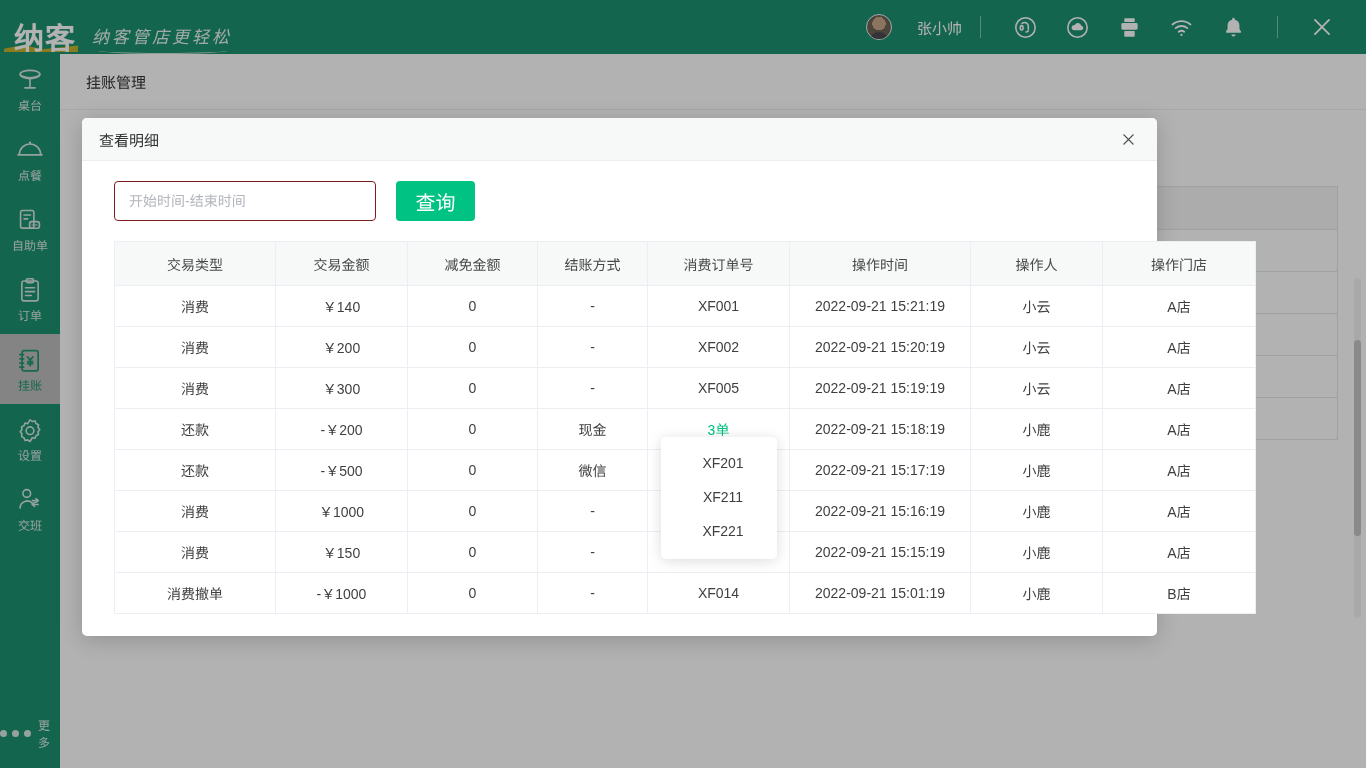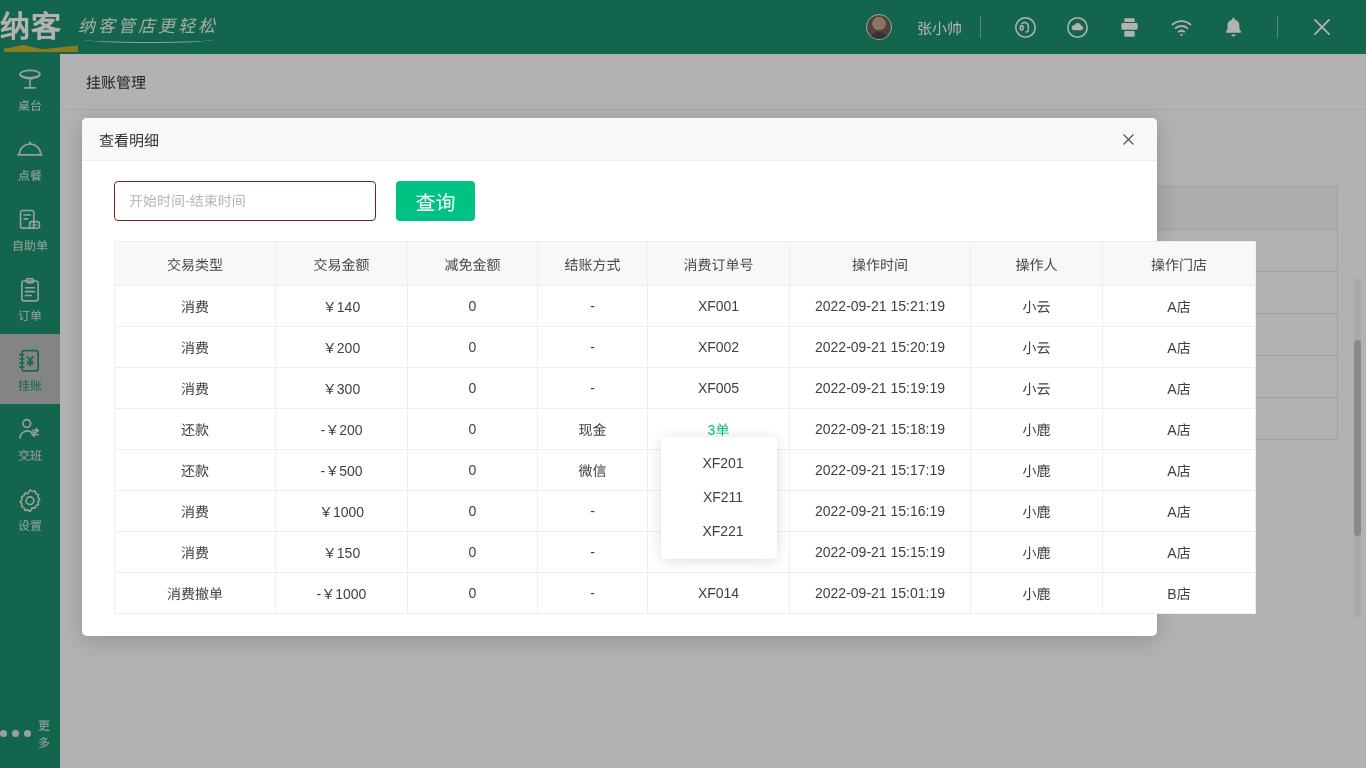--- a/index.html
+++ b/index.html
@@ -20,22 +20,22 @@
 
   
   .topbar {
     position: absolute; top: 0; left: 0;
     width: 1366px; height: 54px;
     background: #1d9170;
     display: flex; align-items: center;
     z-index: 5;
   }
   .logo-wrap {
-    display: flex; align-items: center;
-    height: 54px;
+    display: flex; align-items: flex-end;
+    padding-left: 14px; height: 54px;
   }
   .logo-mark {
     font-size: 30px; font-weight: bold; color: #ffffff;
     letter-spacing: 1px; line-height: 1;
     position: relative;
     text-shadow: 0 0 1px rgba(255,255,255,.4);
   }
   .logo-swoosh {
     position: absolute; left: 4px; bottom: 2px;
     width: 74px; height: 7px;
@@ -360,37 +360,37 @@
           <path d="M4.6 8h3.4M4.6 12h3.4M4.6 16h3.4M4.6 19.8h3.4" stroke-linecap="round"></path>
           <path d="M11.6 10.1l2.6 3.1 2.6-3.1M14.2 13.2v5.2M11.9 14.6h4.6M11.9 16.5h4.6" stroke-linecap="round"></path>
         </svg>
       </span>
       <span class="nav-label">挂账</span>
     </div>
 
     <div class="nav-item">
       <span>
         <svg width="30" height="30" viewBox="0 0 28 28" fill="none" stroke="currentColor" stroke-width="1.5">
+          <path d="M14 3.6l2.1 1.5 2.5-.5 1 2.4 2.3 1.2-.4 2.5 1.6 2-1.6 2 .4 2.5-2.3 1.2-1 2.4-2.5-.5L14 23.8l-2.1-1.5-2.5.5-1-2.4-2.3-1.2.4-2.5-1.6-2 1.6-2-.4-2.5 2.3-1.2 1-2.4 2.5.5z" stroke-linejoin="round"></path>
+          <circle cx="14" cy="13.7" r="3.6"></circle>
+        </svg>
+      </span>
+      <span class="nav-label">设置</span>
+    </div>
+
+    <div class="nav-item">
+      <span>
+        <svg width="30" height="30" viewBox="0 0 28 28" fill="none" stroke="currentColor" stroke-width="1.5">
           <circle cx="11" cy="7" r="3.6"></circle>
           <path d="M4.8 20.6a6.6 6.6 0 0 1 11.6-4.3" stroke-linecap="round"></path>
           <path d="M16.2 13.6h5.4M16.2 17.2h5.4" stroke-linecap="round"></path>
           <path d="M19.6 11.8l2 1.8-2 1.8M18.2 15.4l-2 1.8 2 1.8" stroke-linecap="round" stroke-linejoin="round"></path>
         </svg>
       </span>
       <span class="nav-label">交班</span>
-    </div>
-
-    <div class="nav-item">
-      <span>
-        <svg width="30" height="30" viewBox="0 0 28 28" fill="none" stroke="currentColor" stroke-width="1.5">
-          <path d="M14 3.6l2.1 1.5 2.5-.5 1 2.4 2.3 1.2-.4 2.5 1.6 2-1.6 2 .4 2.5-2.3 1.2-1 2.4-2.5-.5L14 23.8l-2.1-1.5-2.5.5-1-2.4-2.3-1.2.4-2.5-1.6-2 1.6-2-.4-2.5 2.3-1.2 1-2.4 2.5.5z" stroke-linejoin="round"></path>
-          <circle cx="14" cy="13.7" r="3.6"></circle>
-        </svg>
-      </span>
-      <span class="nav-label">设置</span>
     </div>
 
     <div class="nav-more">
       <span class="dots">
           <i></i>
           <i></i>
           <i></i>
         </span>
       <span class="nav-label">更多</span>
     </div>

